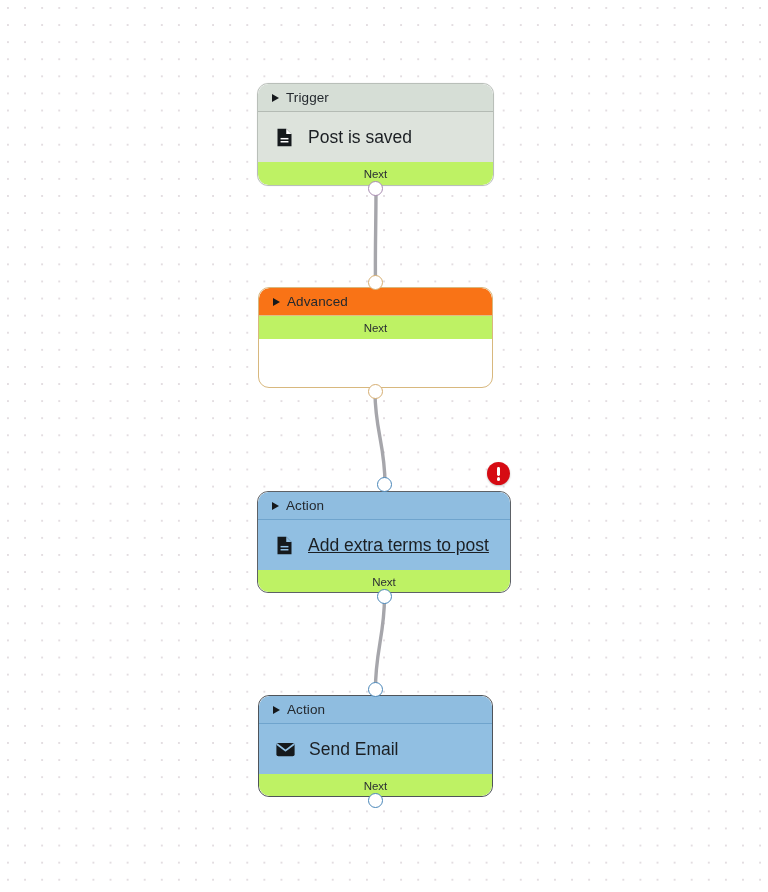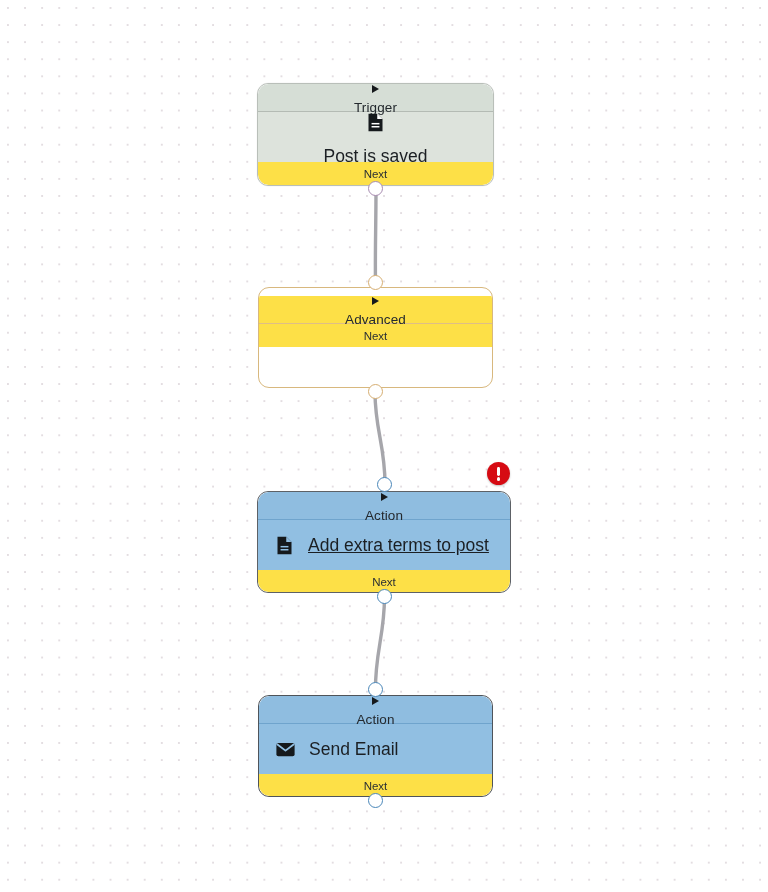--- a/index.html
+++ b/index.html
@@ -50,21 +50,20 @@
   
   .node-header {
     display: flex;
     align-items: center;
     gap: 7px;
     padding: 0 14px;
     height: 27px;
     font-size: 13.5px;
     color: #24292e;
     letter-spacing: .1px;
-    flex-direction: column;
   }
   .disclosure {
     width: 0; height: 0;
     border-left: 7px solid #16191c;
     border-top: 4.6px solid transparent;
     border-bottom: 4.6px solid transparent;
     flex: 0 0 auto;
     margin-top: 1px;
   }
 
@@ -81,46 +80,46 @@
   .node-body .icon {
     flex: 0 0 auto;
     width: 21px; height: 21px;
     display: flex; align-items: center; justify-content: center;
   }
   .node-title { white-space: nowrap; }
 
   
   .node-next {
     height: 23px;
-    background: #fde047;
+    background: #bef264;
     display: flex;
     align-items: center;
     justify-content: center;
     font-size: 11.5px;
     color: #2b2f33;
   }
 
   
   .hdr-divider { height: 1px; width: 100%; }
 
   
   .node.trigger {
     left: 257px; top: 83px; width: 237px; height: 103px;
     border: 1.3px solid #b9bfb9;
     box-shadow: 0 0 0 .4px rgba(0,0,0,.04);
   }
   .node.trigger .node-header { background: #d6ded6; }
-  .node.trigger .node-body   { background: #dde3dc; flex-direction: column; }
+  .node.trigger .node-body   { background: #dde3dc; }
   .node.trigger .hdr-divider { background: #b4bbb4; }
 
   .node.advanced {
     left: 258px; top: 287px; width: 235px; height: 101px;
     border: 1.3px solid #d8b87e;
   }
-  .node.advanced .node-header { background: #fde047; margin-top: 8px; }
+  .node.advanced .node-header { background: #f97316; }
   .node.advanced .node-body   { background: #f6dcad; }
   .node.advanced .hdr-divider { background: #dfbe86; }
 
   .node.action-terms {
     left: 257px; top: 491px; width: 254px; height: 102px;
     border: 1.6px solid #5d6166;
   }
   .node.action-terms .node-header { background: #8fbde0; }
   .node.action-terms .node-body   { background: #91bfe2; text-decoration: underline; }
   .node.action-terms .hdr-divider { background: #6fa4cd; }

